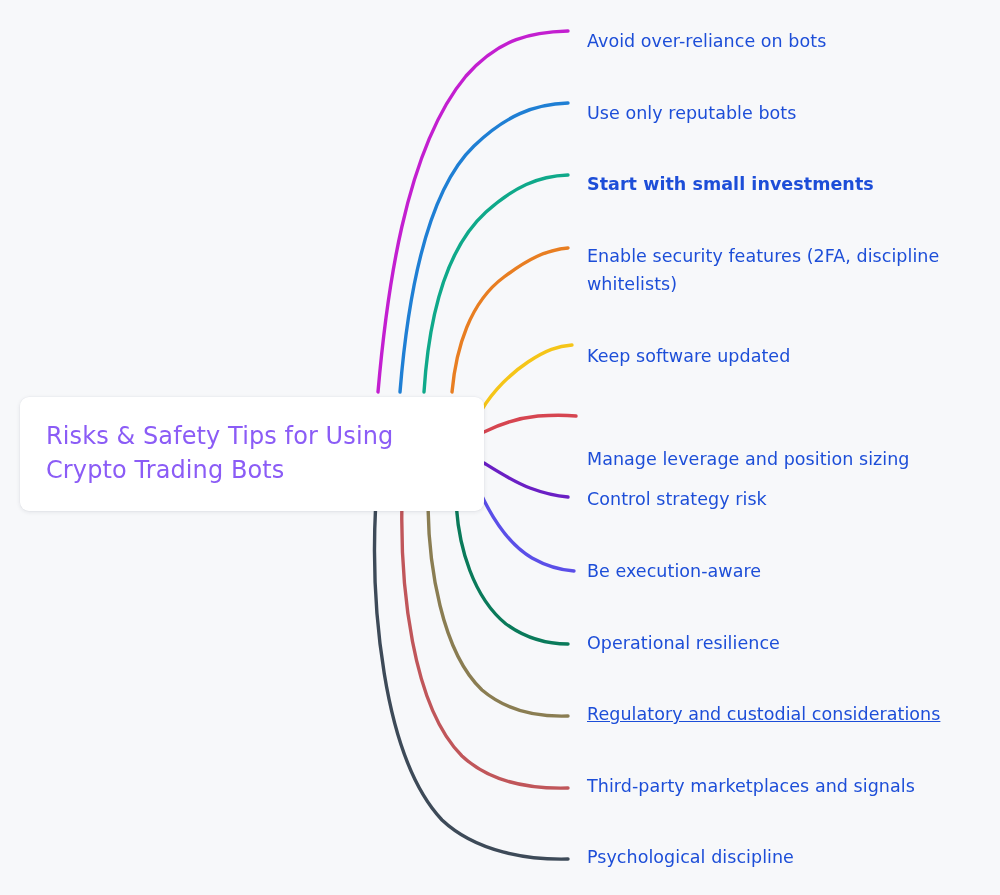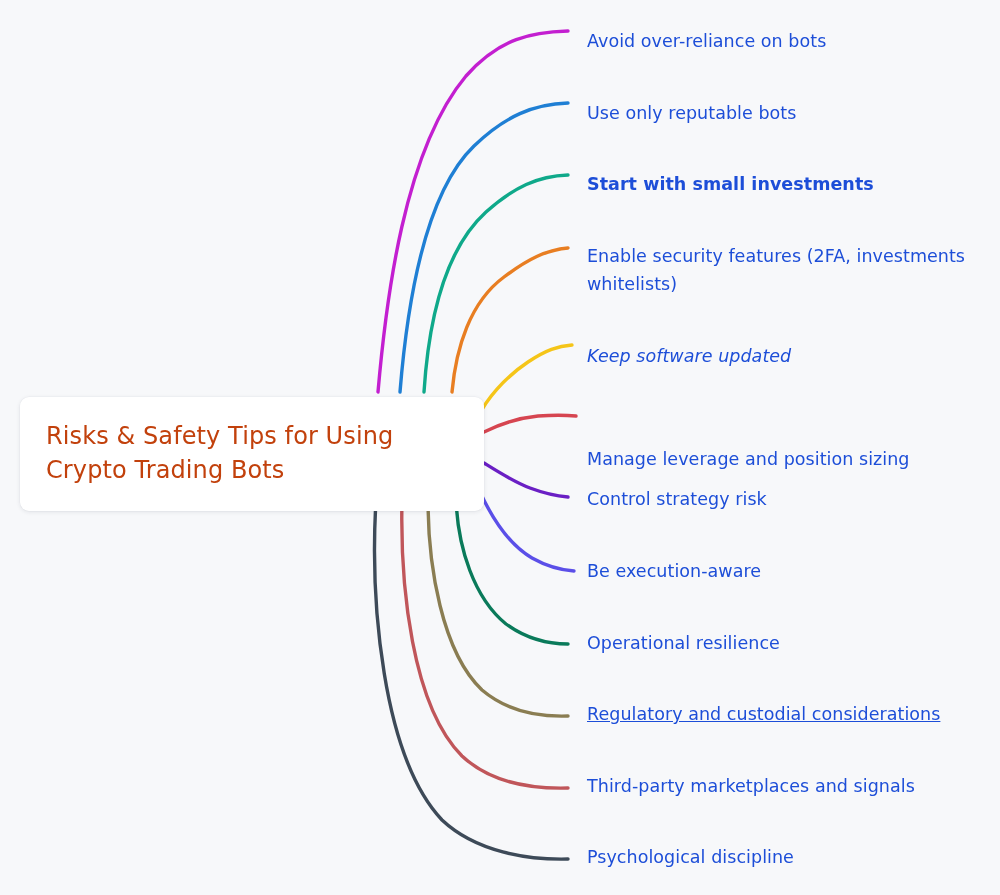--- a/index.html
+++ b/index.html
@@ -37,21 +37,21 @@
     width: 464px;
     box-sizing: border-box;
     padding: 22px 26px 24px 26px;
     background: #ffffff;
     border-radius: 9px;
     box-shadow: 0 1px 4px rgba(30, 40, 60, 0.10), 0 0 0 0.5px rgba(30,40,60,0.03);
   }
   #central-node-title {
     font-size: 24px;
     line-height: 1.42;
-    color: #c2410c;
+    color: #8b5cf6;
     letter-spacing: 0.1px;
     font-weight: 400;
     white-space: pre-line;
   }
   .leaf-label {
     position: absolute;
     left: 587px;
     font-size: 17.5px;
     line-height: 1.58;
     color: #1d4ed8;
@@ -80,22 +80,22 @@
     </svg>
 
   <div id="central-node">
     <div id="central-node-title">Risks &amp; Safety Tips for Using Crypto Trading Bots</div>
   </div>
 
   <div id="leaf-labels">
       <div class="leaf-label" style="top: 28px;">Avoid over-reliance on bots</div>
       <div class="leaf-label" style="top: 100px;">Use only reputable bots</div>
       <div class="leaf-label" style="top: 171px; font-weight: bold;">Start with small investments</div>
-      <div class="leaf-label" style="top: 243px;">Enable security features (2FA, investments whitelists)</div>
-      <div class="leaf-label" style="top: 343px; font-style: italic;">Keep software updated</div>
+      <div class="leaf-label" style="top: 243px;">Enable security features (2FA, discipline whitelists)</div>
+      <div class="leaf-label" style="top: 343px;">Keep software updated</div>
       <div class="leaf-label" style="top: 414px; margin-top: 32px;">Manage leverage and position sizing</div>
       <div class="leaf-label" style="top: 486px;">Control strategy risk</div>
       <div class="leaf-label" style="top: 558px;">Be execution-aware</div>
       <div class="leaf-label" style="top: 630px;">Operational resilience</div>
       <div class="leaf-label" style="top: 701px; text-decoration: underline;">Regulatory and custodial considerations</div>
       <div class="leaf-label" style="top: 773px;">Third-party marketplaces and signals</div>
       <div class="leaf-label" style="top: 844px;">Psychological discipline</div>
     </div>
 
 </div>

